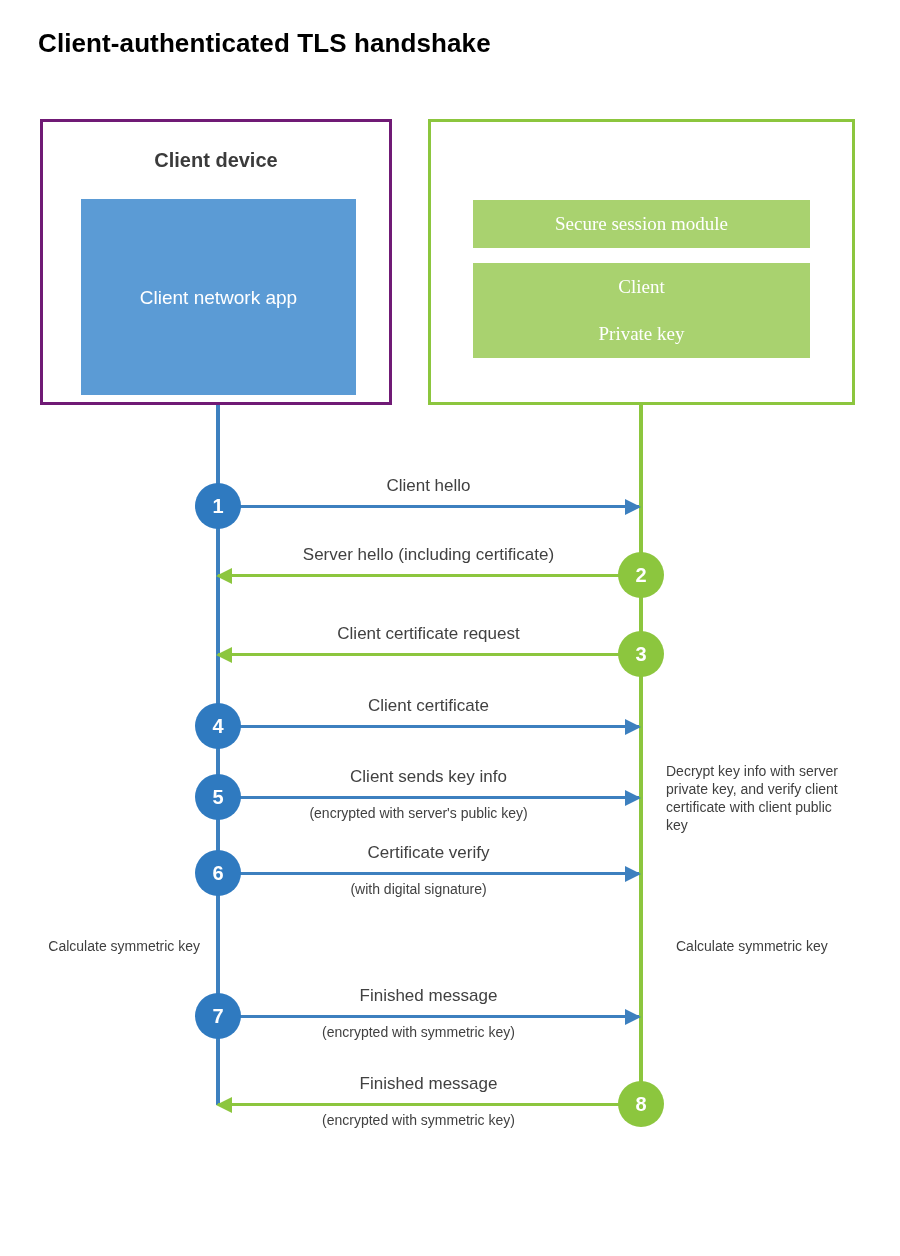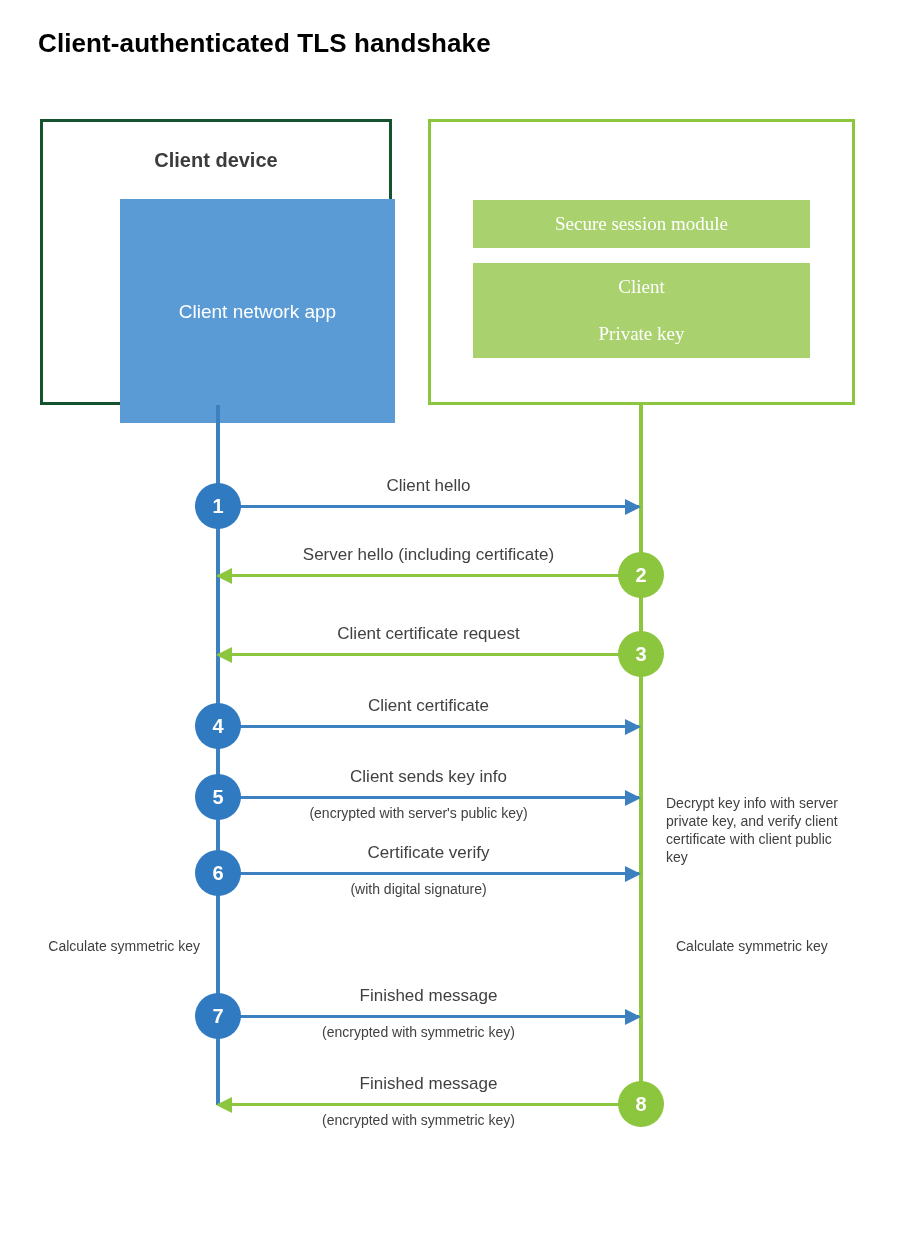--- a/index.html
+++ b/index.html
@@ -29,21 +29,21 @@
   .actor-box {
     position: absolute;
     background: #ffffff;
     box-sizing: border-box;
   }
   #client-box {
     left: 40px;
     top: 119px;
     width: 352px;
     height: 286px;
-    border: 3px solid #14532d;
+    border: 3px solid #701a75;
   }
   #server-box {
     left: 428px;
     top: 119px;
     width: 427px;
     height: 286px;
     border: 3px solid #8cc63e;
   }
   .actor-title {
     position: absolute;
@@ -54,30 +54,29 @@
     font-size: 20px;
     font-weight: bold;
     color: #3b3b3b;
   }
 
   #client-app {
     position: absolute;
     left: 38px;
     top: 77px;
     width: 275px;
-    height: 224px;
+    height: 196px;
     background: #5b9bd5;
     color: #ffffff;
     font-size: 19px;
     line-height: 27px;
     display: flex;
     align-items: center;
     justify-content: center;
     text-align: center;
-    margin-left: 39px;
   }
 
   .server-bar {
     position: absolute;
     left: 42px;
     width: 337px;
     height: 48px;
     background: #a9d26f;
     color: #ffffff;
     font-size: 19px;
@@ -192,21 +191,20 @@
     position: absolute;
     font-size: 14px;
     line-height: 18px;
     color: #3f3f3f;
   }
   #note-server-decrypt {
     left: 666px;
     top: 762px;
     width: 180px;
     text-align: left;
-    margin-top: 32px;
   }
   #note-client-symkey {
     left: 30px;
     top: 937px;
     width: 170px;
     text-align: right;
   }
   #note-server-symkey {
     left: 676px;
     top: 937px;

